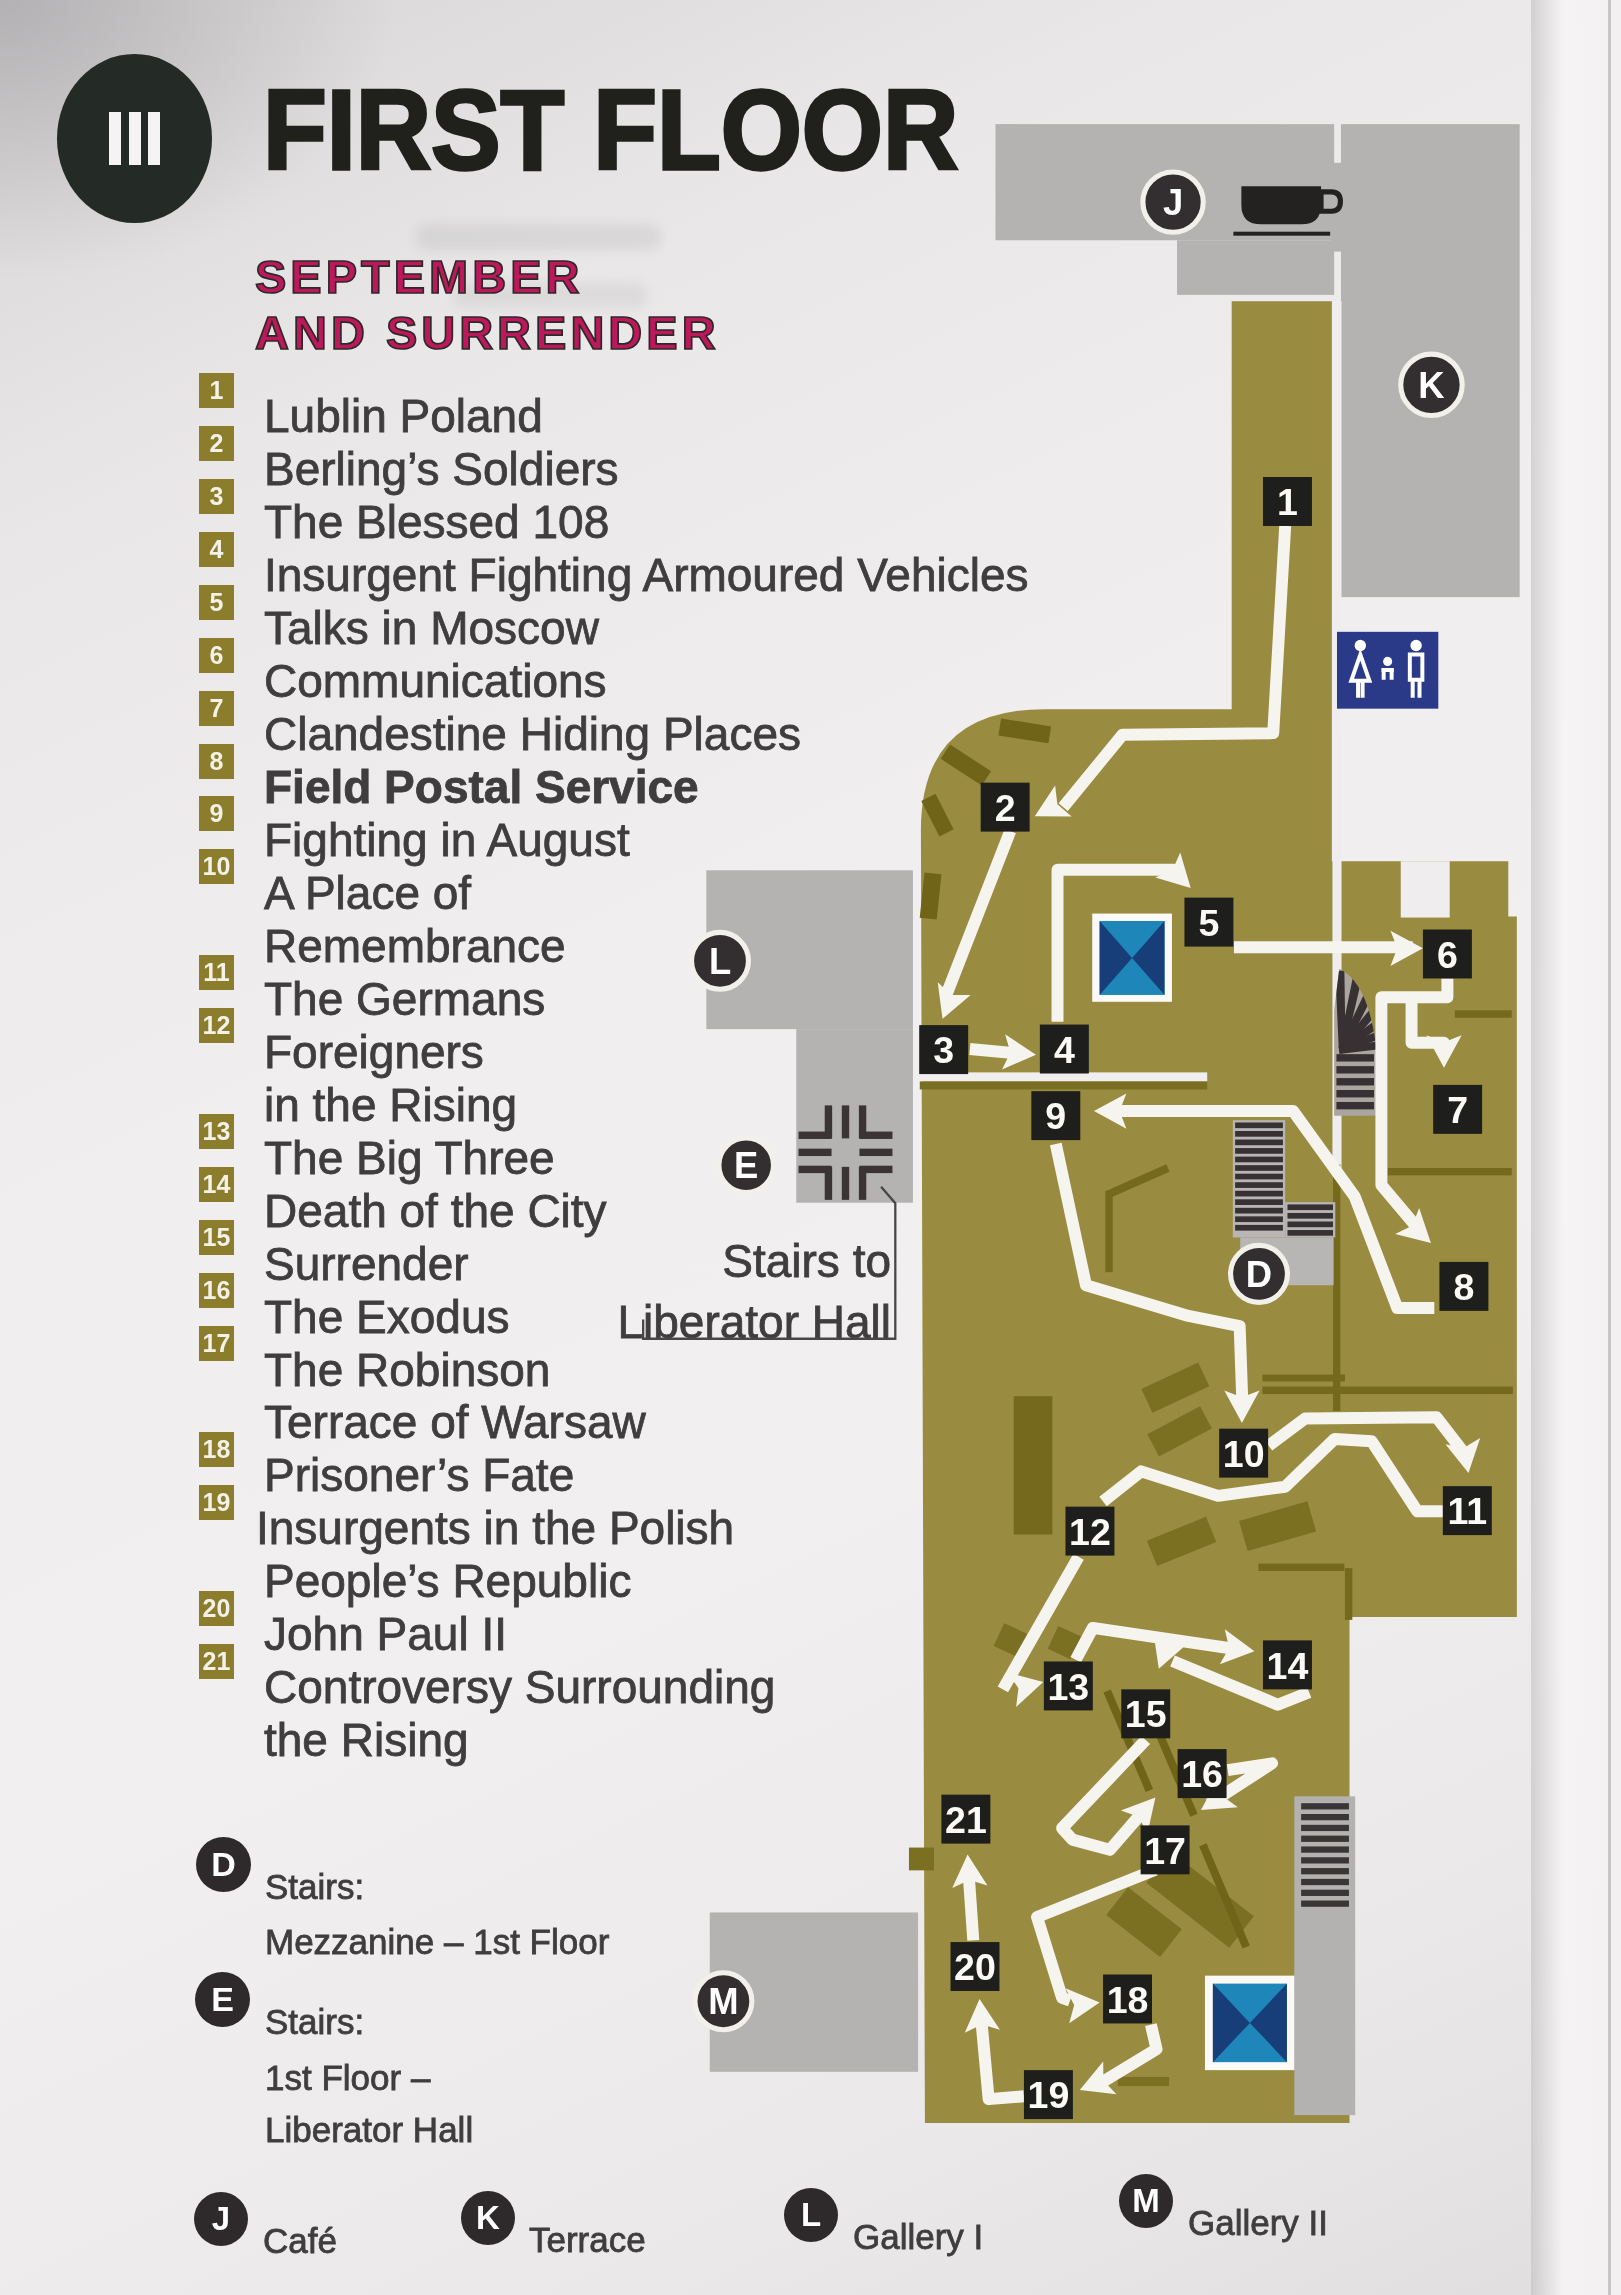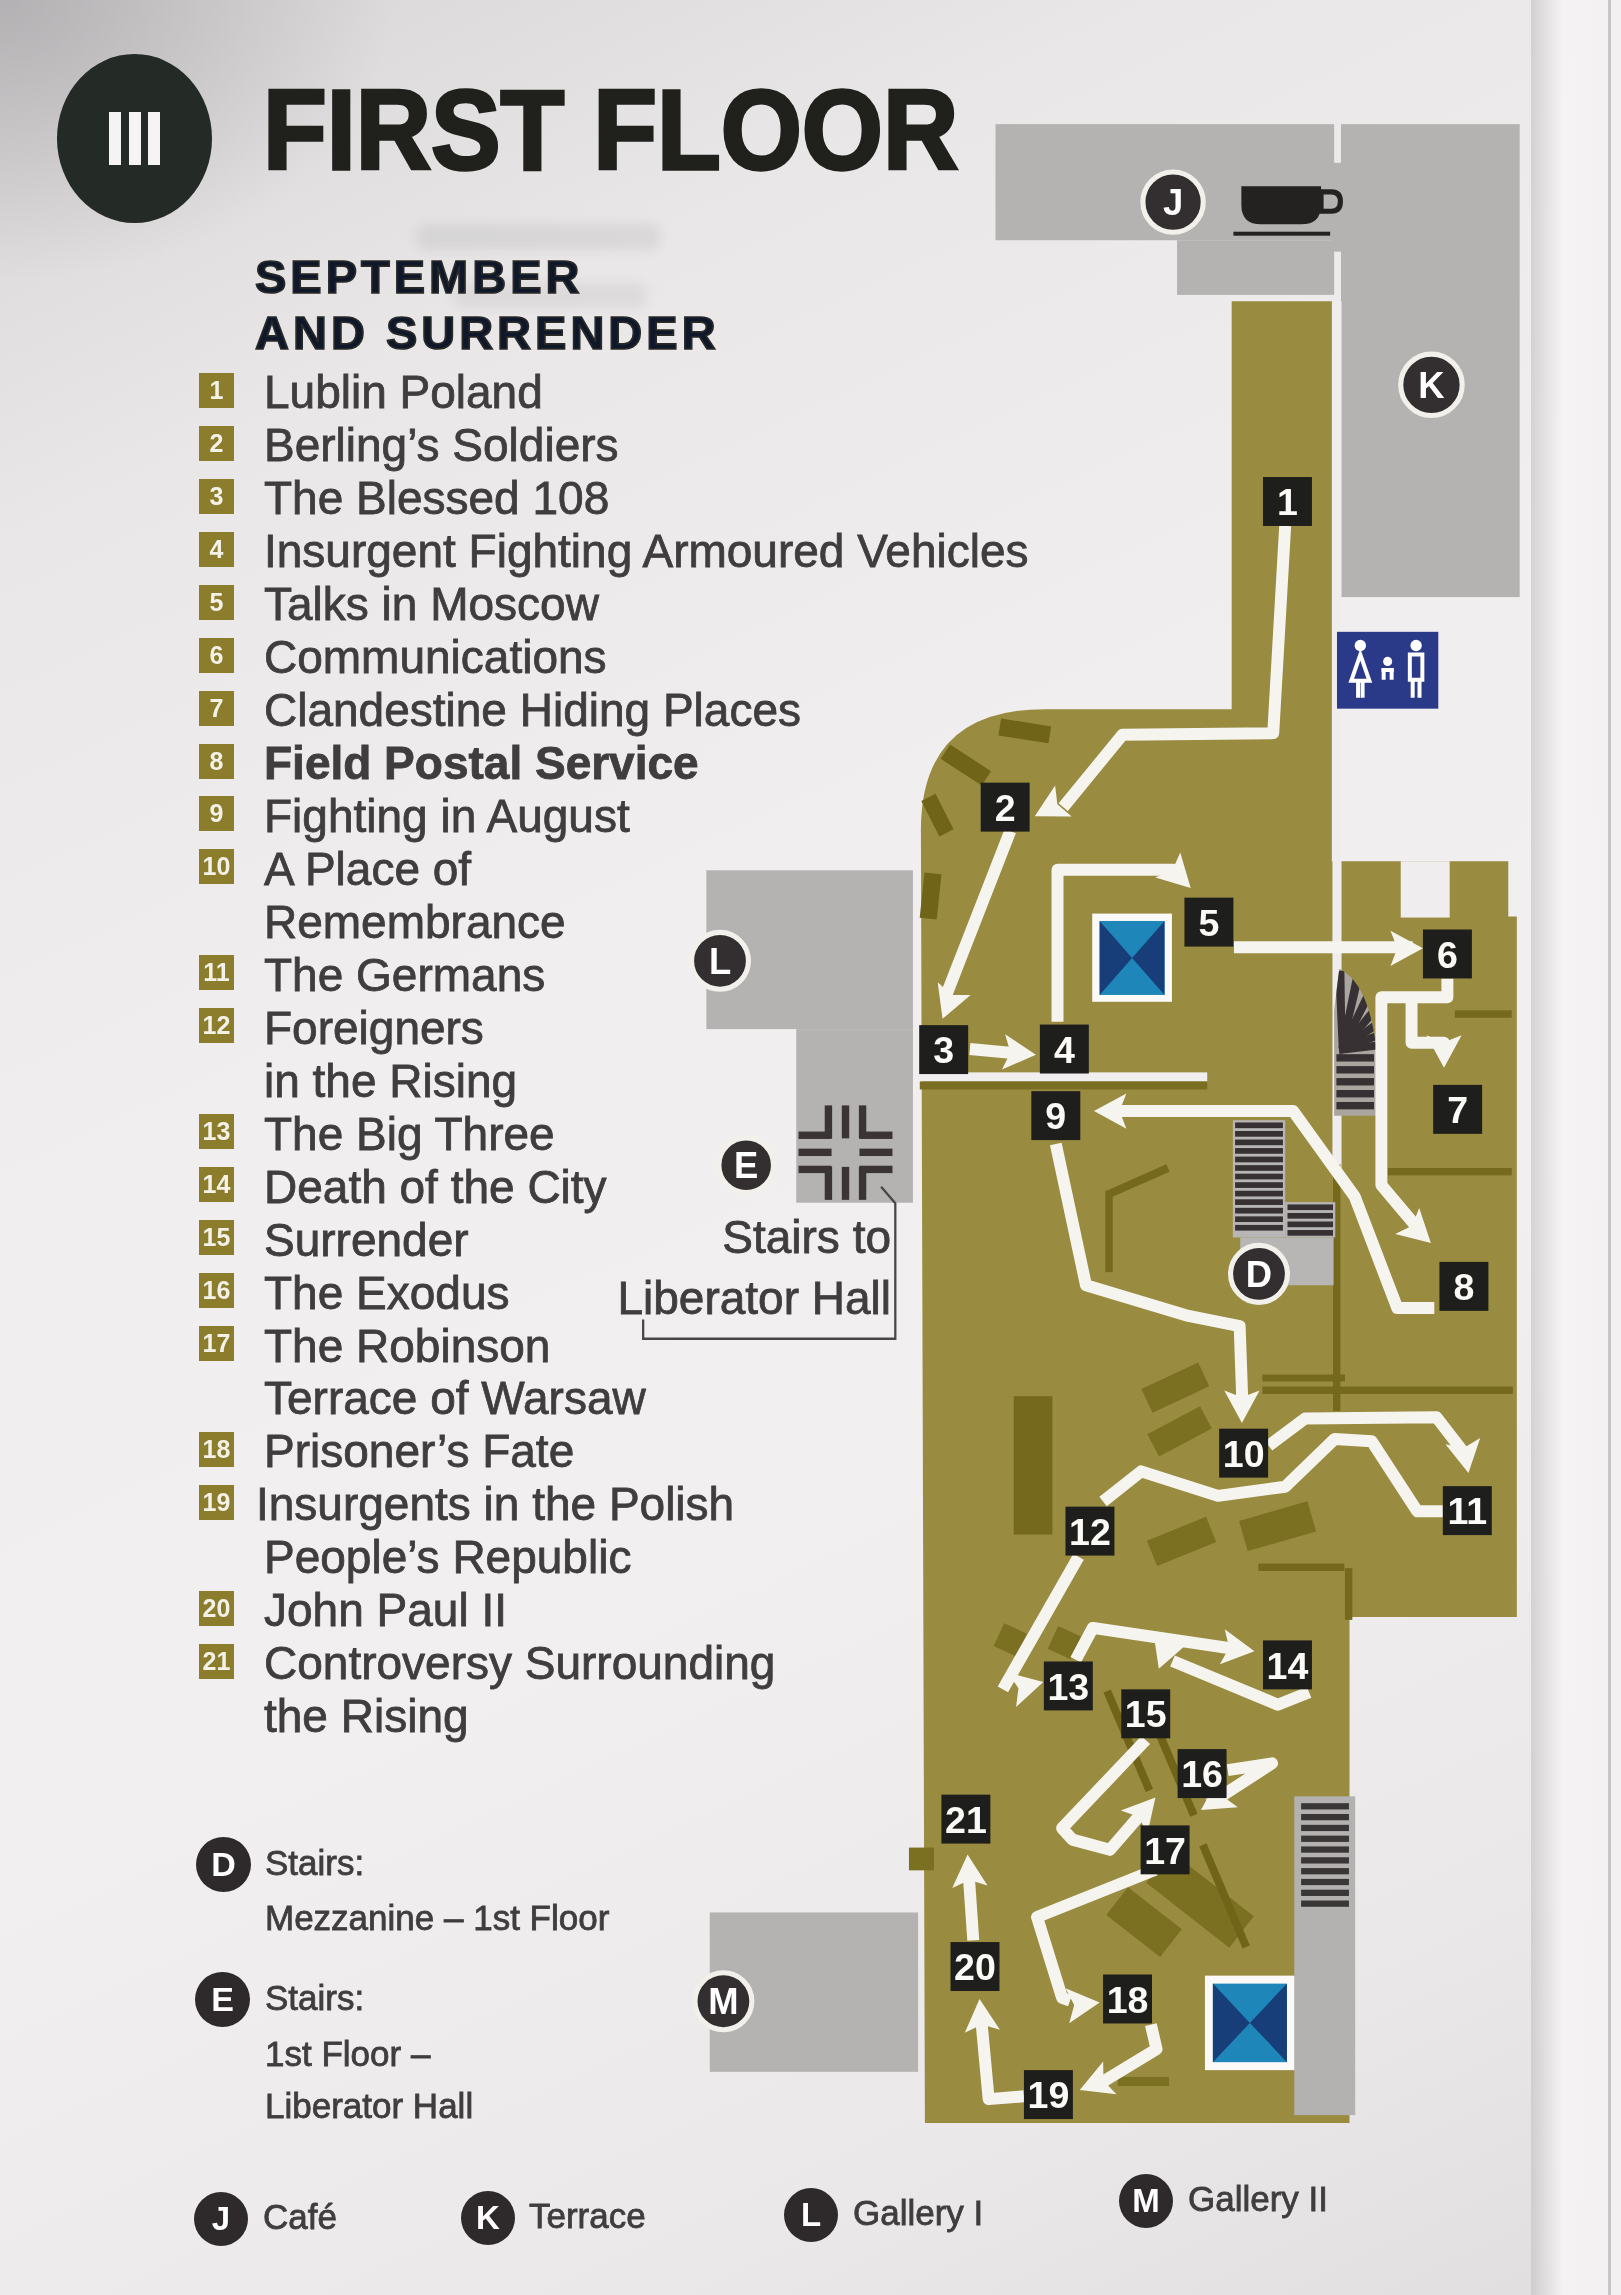--- a/index.html
+++ b/index.html
@@ -1,20 +1,20 @@
 <!DOCTYPE html>
 <html style="font-size:9px"><head>
 <meta charset="utf-8">
 <style>
   html,body{margin:0;padding:0;}
   body{width:1621px;height:2295px;position:relative;overflow:hidden;
        background:linear-gradient(155deg,#d6d4d5 0%,#e9e7e8 18%,#f0eeef 40%,#f1eff0 62%,#eae8e9 85%,#e0dedf 100%);
        font-family:"Liberation Sans", sans-serif;}
   .abs{position:absolute;}
-  .txt{color:#3f3d3e;font-size:46px;line-height:1;white-space:nowrap;-webkit-text-stroke:0.8px #3f3d3e;}
+  .txt{color:#3f3d3e;font-size:46px;line-height:1;white-space:nowrap;margin-top:24px;-webkit-text-stroke:0.8px #3f3d3e;}
   .leg{font-size:35px;}
   .sq{position:absolute;width:35px;height:35px;background:#8b7d2c;color:#f3f1e8;
       font-weight:bold;font-size:25px;text-align:center;line-height:35px;}
   .circ{position:absolute;border-radius:50%;background:#2e292b;color:#fff;
         font-weight:bold;text-align:center;}
 </style>
 </head>
 <body>
 
 <div class="abs" style="left:1531px;top:0;width:90px;height:2295px;background:linear-gradient(90deg,rgba(190,188,189,0.55),rgba(246,244,245,0.9) 35%,#f2f0f1);"></div>
@@ -26,21 +26,21 @@
 <div class="abs" style="left:416px;top:224px;width:245px;height:26px;background:rgba(150,148,149,0.18);filter:blur(5.1px);border-radius:11.4px;"></div>
 <div class="abs" style="left:453px;top:283px;width:194px;height:25px;background:rgba(150,148,149,0.15);filter:blur(5.1px);border-radius:11.4px;"></div>
 
 <div class="abs" style="left:57px;top:54px;width:155px;height:169px;border-radius:50%;background:#242a26;"></div>
 <div class="abs" style="left:109px;top:112px;width:12px;height:53px;background:#f5f3f4;"></div>
 <div class="abs" style="left:129px;top:112px;width:12px;height:53px;background:#f5f3f4;"></div>
 <div class="abs" style="left:148px;top:112px;width:12px;height:53px;background:#f5f3f4;"></div>
 
 <div class="abs" style="left:263px;top:64px;font-size:114px;font-weight:bold;color:#20211d;letter-spacing:0;-webkit-text-stroke:3.4px #20211d;transform:scaleX(0.915);transform-origin:0 0;">FIRST FLOOR</div>
 
-<div class="abs" style="left:255px;top:249px;font-size:47px;font-weight:bold;color:#0f172a;letter-spacing:4px;-webkit-text-stroke:1.7px #2a2a26;line-height:56px;">SEPTEMBER<br>AND SURRENDER</div>
+<div class="abs" style="left:255px;top:249px;font-size:47px;font-weight:bold;color:#be185d;letter-spacing:4px;-webkit-text-stroke:1.7px #2a2a26;line-height:56px;">SEPTEMBER<br>AND SURRENDER</div>
 
 <div>
 
 <div class="sq" style="left:199px;top:373px;">1</div>
 <div class="abs txt" style="left:264px;top:369px;">Lublin Poland</div>
 
 <div class="sq" style="left:199px;top:426px;">2</div>
 <div class="abs txt" style="left:264px;top:422px;">Berling’s Soldiers</div>
 
 <div class="sq" style="left:199px;top:479px;">3</div>

